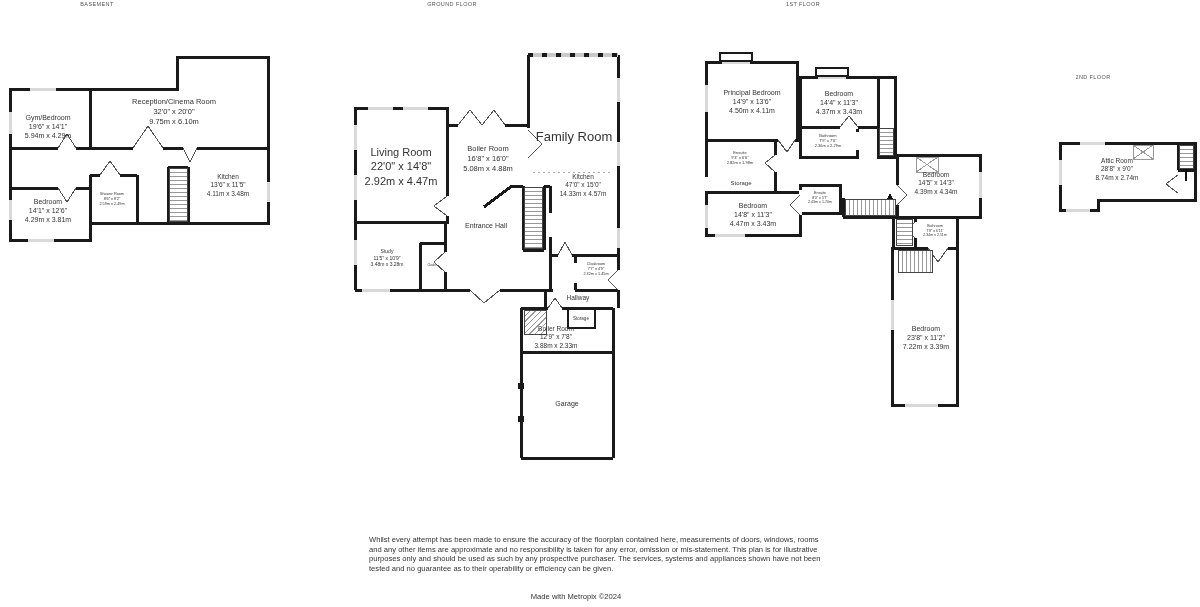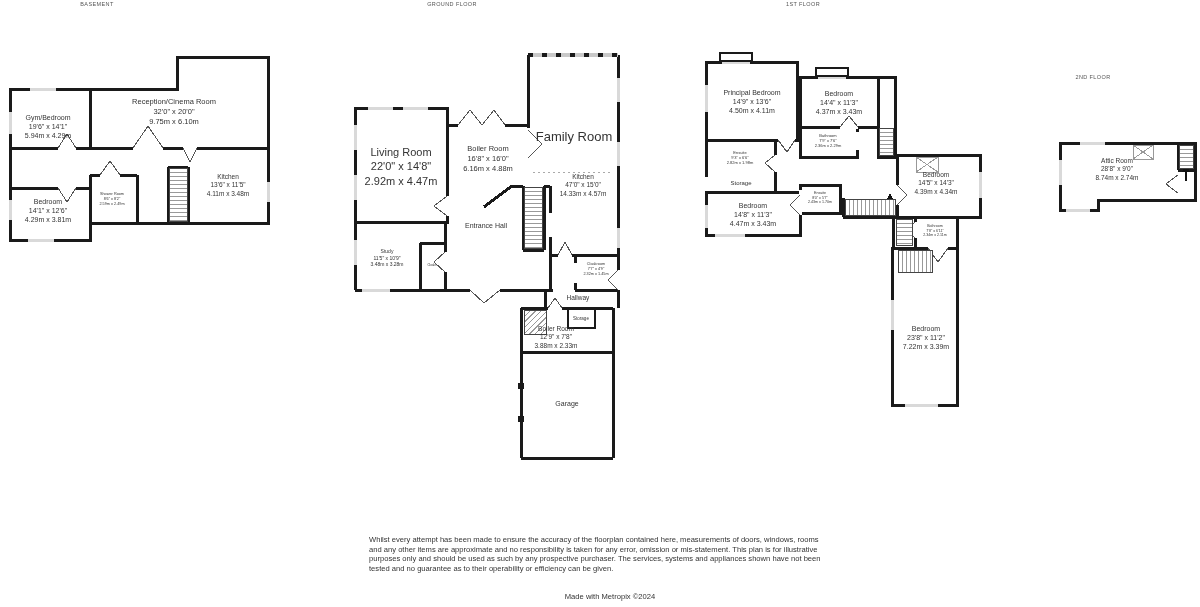--- a/index.html
+++ b/index.html
@@ -9,21 +9,21 @@
   .lbl{position:absolute;transform:translate(-50%,-50%);text-align:center;color:#333;
        white-space:nowrap;line-height:1.3}
   .lbl span{display:block}
   .floor-title{position:absolute;transform:translate(-50%,0);font-size:5.5px;color:#555;letter-spacing:.4px}
   .stairs{position:absolute;border:1px solid #444;box-sizing:border-box;background-color:#fff}
   .tread-h{background-image:repeating-linear-gradient(180deg,transparent 0,transparent 3px,#999 3px,#999 4px)}
   .tread-v{background-image:repeating-linear-gradient(90deg,transparent 0,transparent 3px,#999 3px,#999 4px)}
   .tread-d{background-image:repeating-linear-gradient(135deg,transparent 0,transparent 3px,#999 3px,#999 4px)}
   .disclaimer{position:absolute;left:600px;top:535px;transform:translateX(-50%);width:462px;
       text-align:left;font-size:7.6px;line-height:1.27;color:#333}
-  .credit{position:absolute;left:610px;top:592px;transform:translateX(-50%);
+  .credit{position:absolute;left:576px;top:592px;transform:translateX(-50%);
       font-size:7.6px;color:#333;text-align:left}
 </style>
 </head>
 <body>
 
 <div class="plan">
 
   <svg class="walls" width="1200" height="607" viewBox="0 0 1200 607" shape-rendering="crispEdges">
 
     <g stroke="#1a1a1a" stroke-width="3" fill="none">
@@ -191,21 +191,21 @@
   </div>
 
   <div class="lbl" style="left:401px;top:166px;font-size:11px">
     <span>Living Room</span>
     <span>22'0" x 14'8"</span>
     <span>2.92m x 4.47m</span>
   </div>
   <div class="lbl" style="left:488px;top:159px;font-size:7.5px">
     <span>Boiler Room</span>
     <span>16'8" x 16'0"</span>
-    <span>6.16m x 4.88m</span>
+    <span>5.08m x 4.88m</span>
   </div>
   <div class="lbl" style="left:574px;top:137px;font-size:13px">
     <span>Family Room</span>
   </div>
   <div class="lbl" style="left:583px;top:186px;font-size:6.5px">
     <span>Kitchen</span>
     <span>47'0" x 15'0"</span>
     <span>14.33m x 4.57m</span>
   </div>
   <div class="lbl" style="left:486px;top:226px;font-size:7px">

